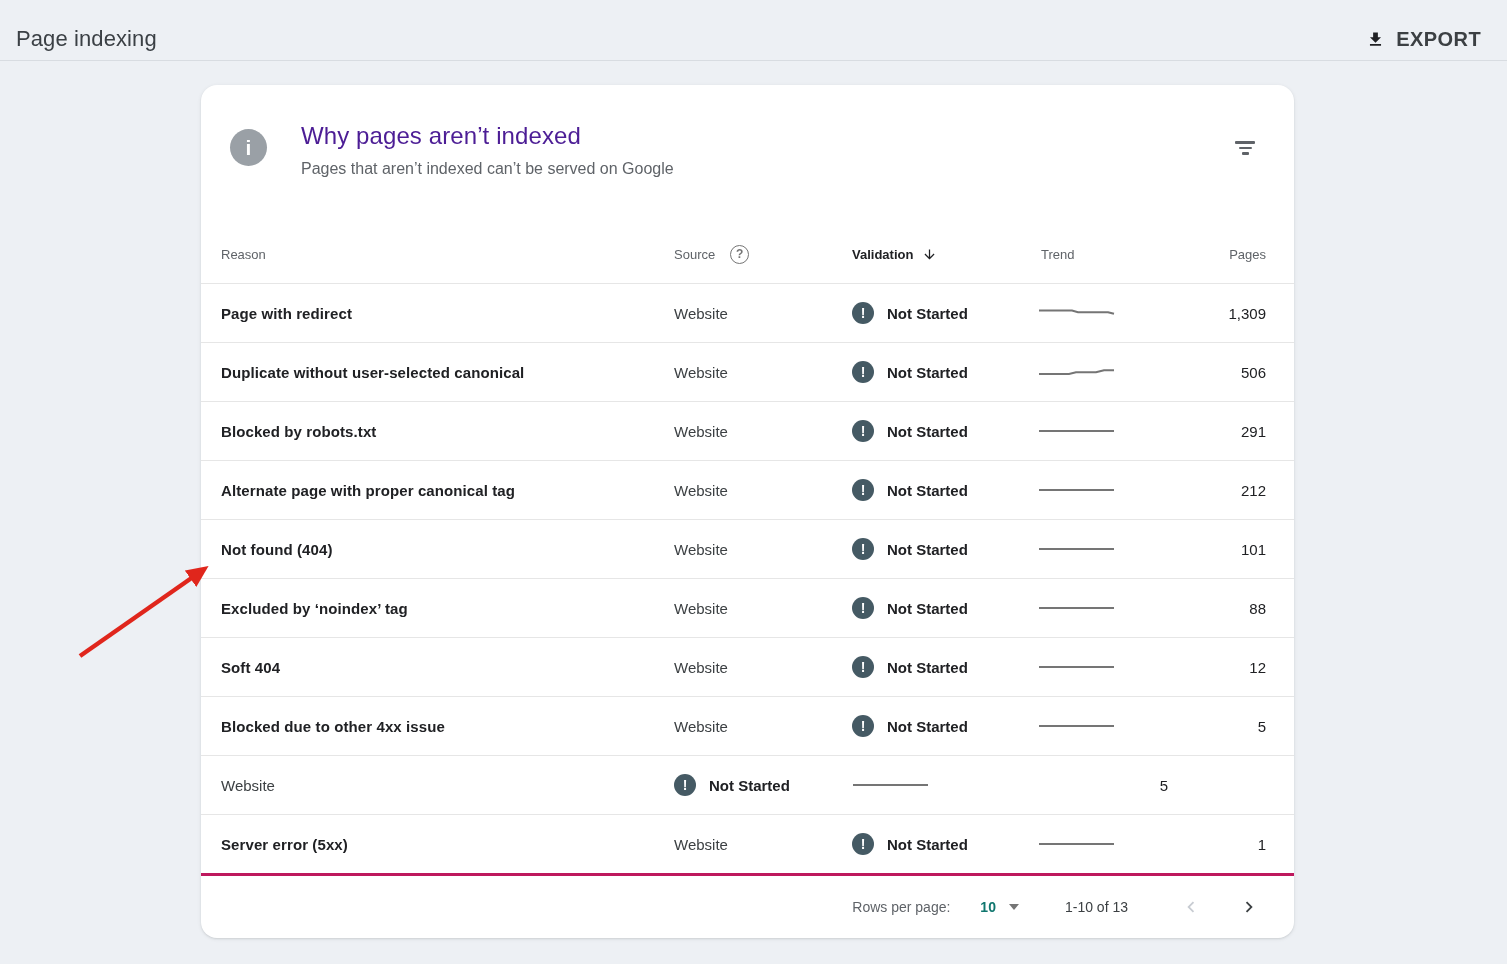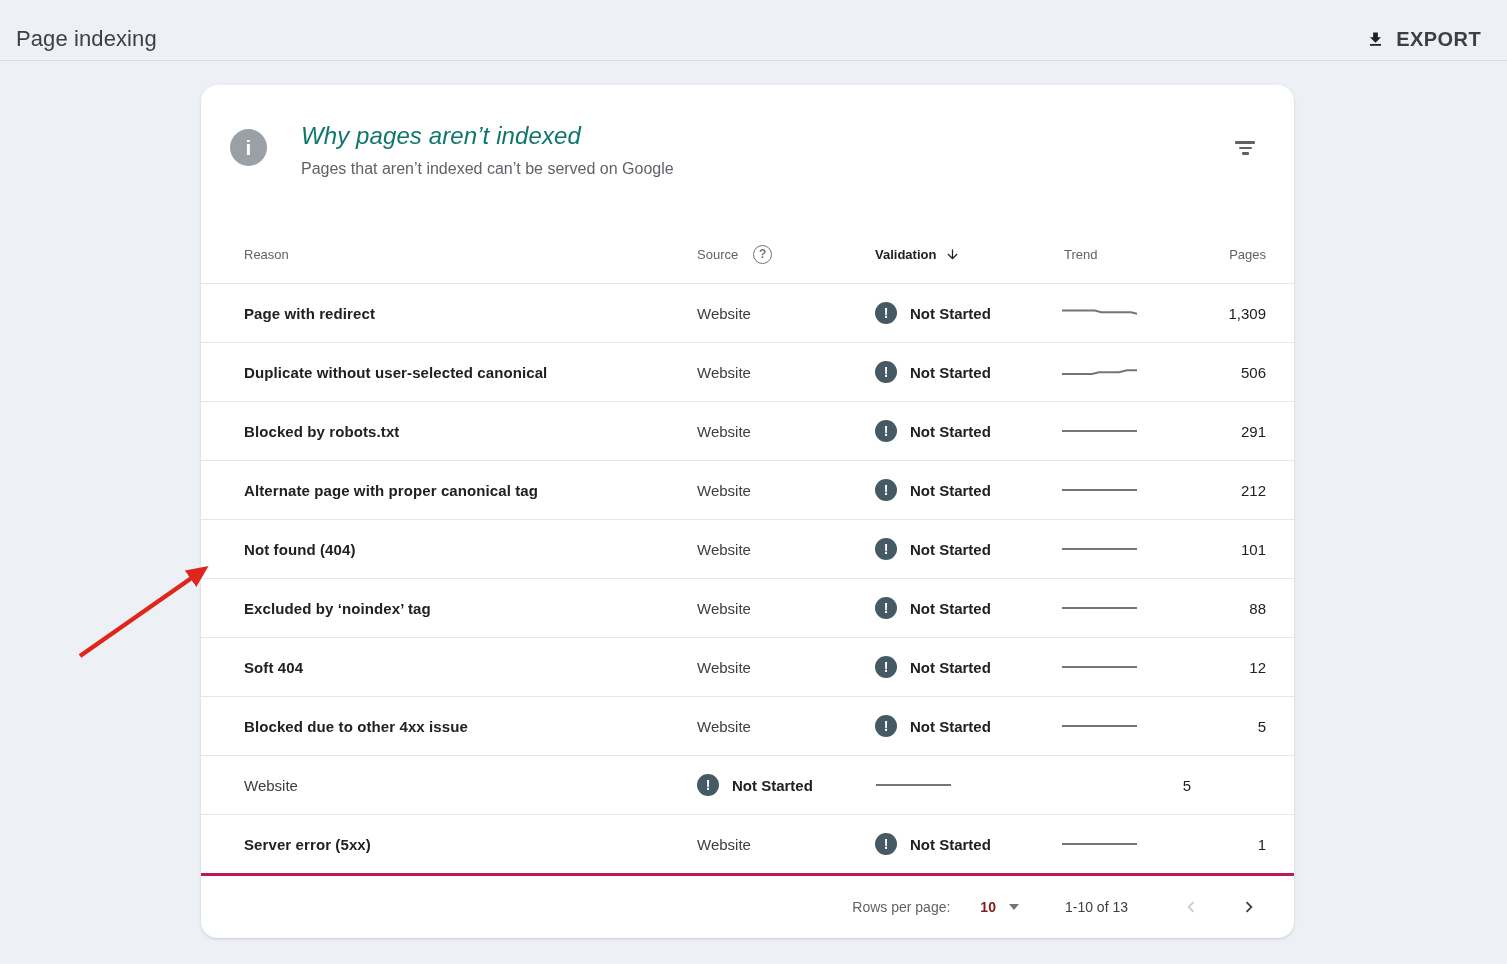--- a/index.html
+++ b/index.html
@@ -72,23 +72,22 @@
     justify-content: center;
     font-size: 21px;
     font-weight: 700;
     margin-top: 7px;
     flex: 0 0 auto;
   }
   .card-titles { margin-left: 34px; }
   .card-title {
     font-size: 24px;
     font-weight: 400;
-    color: #0f766e;
+    color: #4c1d95;
     letter-spacing: 0.1px;
-    font-style: italic;
   }
   .card-subtitle {
     font-size: 16px;
     color: #5f6368;
     margin-top: 10px;
   }
   .filter-btn {
     position: absolute;
     right: 34px;
     top: 50px;
@@ -103,21 +102,21 @@
   .filter-btn i { display: block; height: 2.5px; background: #5f6368; border-radius: 1px; }
   .filter-line-1 { width: 20px; }
   .filter-line-2 { width: 13px; }
   .filter-line-3 { width: 7px; }
 
   
   .grid-row {
     display: grid;
     grid-template-columns: 453px 178px 186px 130px 1fr;
     align-items: center;
-    padding: 0 28px 0 43px;
+    padding: 0 28px 0 20px;
   }
   .thead {
     height: 58px;
     font-size: 13px;
     color: #5f6368;
   }
   .th-source { display: flex; align-items: center; gap: 15px; }
   .help-icon {
     width: 19px; height: 19px;
     border: 1.6px solid #757575;
@@ -173,21 +172,21 @@
     justify-content: flex-end;
     padding-right: 32px;
     font-size: 14px;
     color: #5f6368;
   }
   .rpp-label { margin-right: 30px; }
   .rpp-select {
     display: flex; align-items: center; gap: 13px;
     background: none; border: none; cursor: pointer;
     font-family: inherit; font-size: 14px;
-    color: #7f1d1d; font-weight: 700;
+    color: #0f766e; font-weight: 700;
     margin-right: 46px;
   }
   .rpp-caret {
     width: 0; height: 0;
     border-left: 5px solid transparent;
     border-right: 5px solid transparent;
     border-top: 6px solid #757575;
   }
   .range-label { color: #3c4043; margin-right: 50px; }
   .pager-btn {

